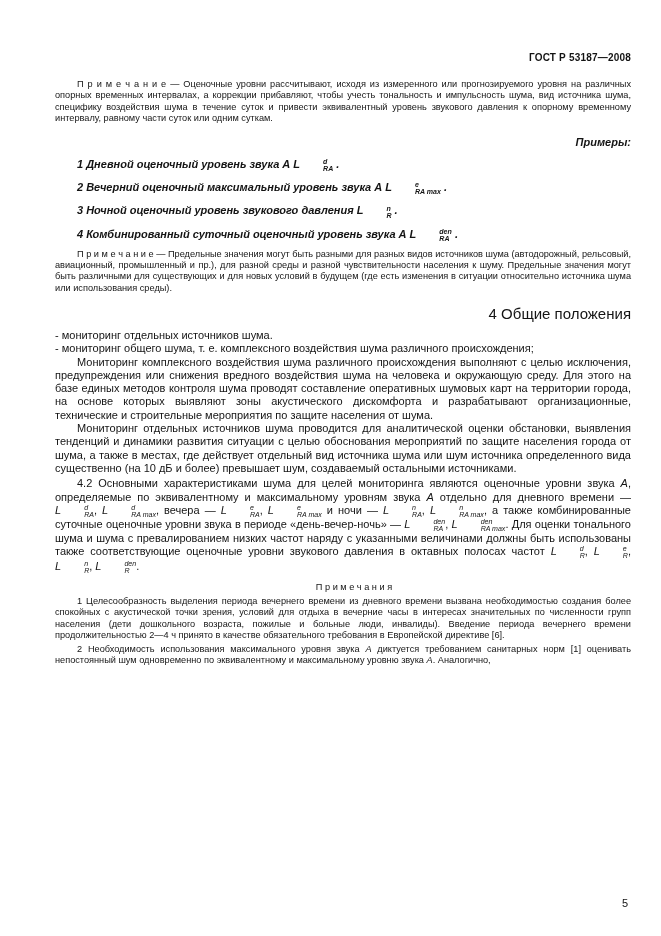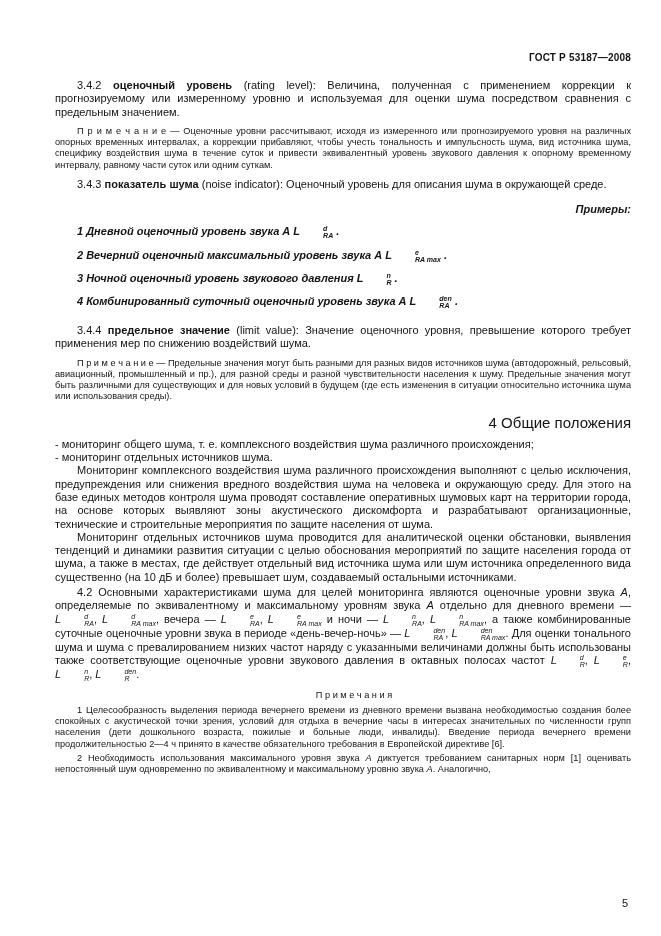--- a/index.html
+++ b/index.html
@@ -88,40 +88,37 @@
 </style>
 </head>
 <body>
 
 <div class="page">
 
   <div class="doc-header">
     <span>ГОСТ Р 53187—2008</span>
   </div>
 
-  <p class="para">3.4.2 <b>оценочный уровень</b> (rating level): Величина, полученная с применением коррекции к прогнозируемому или измеренному уровню и используемая для оценки шума посредством сравнения с предельным значением.</p>
 
   <p class="note">П р и м е ч а н и е — Оценочные уровни рассчитывают, исходя из измеренного или прогнозируемого уровня на различных опорных временных интервалах, а коррекции прибавляют, чтобы учесть тональность и импульсность шума, вид источника шума, специфику воздействия шума в течение суток и привести эквивалентный уровень звукового давления к опорному временному интервалу, равному части суток или одним суткам.</p>
 
-  <p class="para">3.4.3 <b>показатель шума</b> (noise indicator): Оценочный уровень для описания шума в окружающей среде.</p>
 
   <p class="examples-title">Примеры:</p>
   <p class="example">1 Дневной оценочный уровень звука <i>А </i><span class="formula"><span class="fbase">L</span><span class="fscripts"><span class="fsup">d</span><span class="fsub">RA</span></span></span> .</p>
   <p class="example">2 Вечерний оценочный максимальный уровень звука <i>А </i><span class="formula"><span class="fbase">L</span><span class="fscripts"><span class="fsup">e</span><span class="fsub">RA max</span></span></span> .</p>
   <p class="example">3 Ночной оценочный уровень звукового давления <span class="formula"><span class="fbase">L</span><span class="fscripts"><span class="fsup">n</span><span class="fsub">R</span></span></span> .</p>
   <p class="example">4 Комбинированный суточный оценочный уровень звука <i>А </i><span class="formula"><span class="fbase">L</span><span class="fscripts"><span class="fsup">den</span><span class="fsub">RA</span></span></span> .</p>
 
-  <p class="para gap-top">3.4.4 <b>предельное значение</b> (limit value): Значение оценочного уровня, превышение которого требует применения мер по снижению воздействий шума.</p>
 
   <p class="note">П р и м е ч а н и е — Предельные значения могут быть разными для разных видов источников шума (автодорожный, рельсовый, авиационный, промышленный и пр.), для разной среды и разной чувствительности населения к шуму. Предельные значения могут быть различными для существующих и для новых условий в будущем (где есть изменения в ситуации относительно источника шума или использования среды).</p>
 
   <h2 class="heading">4 Общие положения</h2>
 
+  <p class="para list-item">- мониторинг отдельных источников шума.</p>
   <p class="para list-item">- мониторинг общего шума, т. е. комплексного воздействия шума различного происхождения;</p>
-  <p class="para list-item">- мониторинг отдельных источников шума.</p>
   <p class="para">Мониторинг комплексного воздействия шума различного происхождения выполняют с целью исключения, предупреждения или снижения вредного воздействия шума на человека и окружающую среду. Для этого на базе единых методов контроля шума проводят составление оперативных шумовых карт на территории города, на основе которых выявляют зоны акустического дискомфорта и разрабатывают организационные, технические и строительные мероприятия по защите населения от шума.</p>
   <p class="para">Мониторинг отдельных источников шума проводится для аналитической оценки обстановки, выявления тенденций и динамики развития ситуации с целью обоснования мероприятий по защите населения города от шума, а также в местах, где действует отдельный вид источника шума или шум источника определенного вида существенно (на 10 дБ и более) превышает шум, создаваемый остальными источниками.</p>
 
   <p class="para formula-para">4.2 Основными характеристиками шума для целей мониторинга являются оценочные уровни звука <i>А</i>, определяемые по эквивалентному и максимальному уровням звука <i>А</i> отдельно для дневного времени — <span class="formula"><span class="fbase">L</span><span class="fscripts"><span class="fsup">d</span><span class="fsub">RA</span></span></span>, <span class="formula"><span class="fbase">L</span><span class="fscripts"><span class="fsup">d</span><span class="fsub">RA max</span></span></span>, вечера — <span class="formula"><span class="fbase">L</span><span class="fscripts"><span class="fsup">e</span><span class="fsub">RA</span></span></span>, <span class="formula"><span class="fbase">L</span><span class="fscripts"><span class="fsup">e</span><span class="fsub">RA max</span></span></span> и ночи — <span class="formula"><span class="fbase">L</span><span class="fscripts"><span class="fsup">n</span><span class="fsub">RA</span></span></span>, <span class="formula"><span class="fbase">L</span><span class="fscripts"><span class="fsup">n</span><span class="fsub">RA max</span></span></span>, а также комбинированные суточные оценочные уровни звука в периоде «день-вечер-ночь» — <span class="formula"><span class="fbase">L</span><span class="fscripts"><span class="fsup">den</span><span class="fsub">RA</span></span></span>, <span class="formula"><span class="fbase">L</span><span class="fscripts"><span class="fsup">den</span><span class="fsub">RA max</span></span></span>. Для оценки тонального шума и шума с превалированием низких частот наряду с указанными величинами должны быть использованы также соответствующие оценочные уровни звукового давления в октавных полосах частот <span class="formula"><span class="fbase">L</span><span class="fscripts"><span class="fsup">d</span><span class="fsub">R</span></span></span>, <span class="formula"><span class="fbase">L</span><span class="fscripts"><span class="fsup">e</span><span class="fsub">R</span></span></span>, <span class="formula"><span class="fbase">L</span><span class="fscripts"><span class="fsup">n</span><span class="fsub">R</span></span></span>, <span class="formula"><span class="fbase">L</span><span class="fscripts"><span class="fsup">den</span><span class="fsub">R</span></span></span>.</p>
 
   <p class="note notes-title">П р и м е ч а н и я</p>
   <p class="note tight">1 Целесообразность выделения периода вечернего времени из дневного времени вызвана необходимостью создания более спокойных с акустической точки зрения, условий для отдыха в вечерние часы в интересах значительных по численности групп населения (дети дошкольного возраста, пожилые и больные люди, инвалиды). Введение периода вечернего времени продолжительностью 2—4 ч принято в качестве обязательного требования в Европейской директиве [6].</p>
   <p class="note tight">2 Необходимость использования максимального уровня звука <i>А</i> диктуется требованием санитарных норм [1] оценивать непостоянный шум одновременно по эквивалентному и максимальному уровню звука <i>А</i>. Аналогично,</p>
 
   <div class="page-number">5</div>

